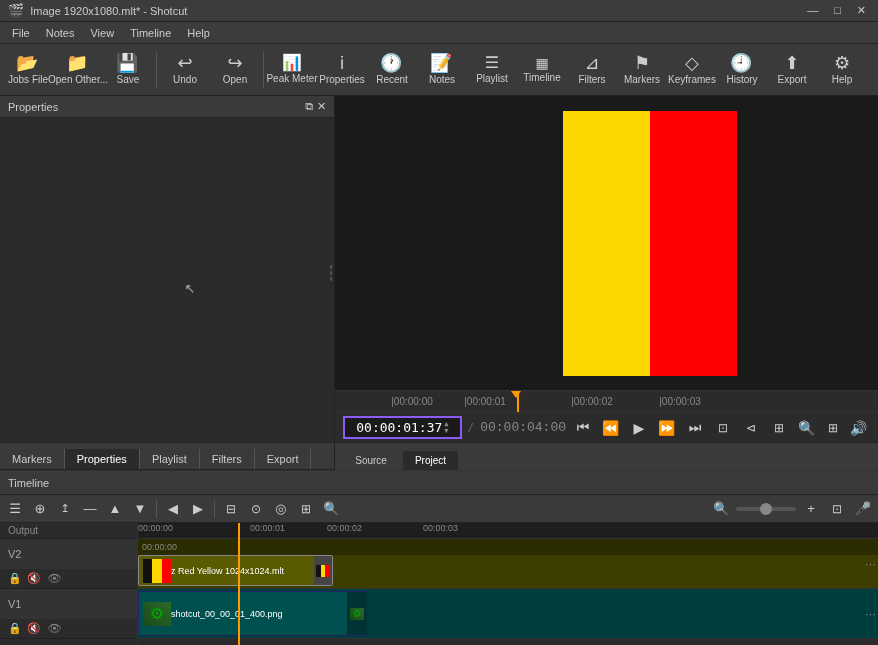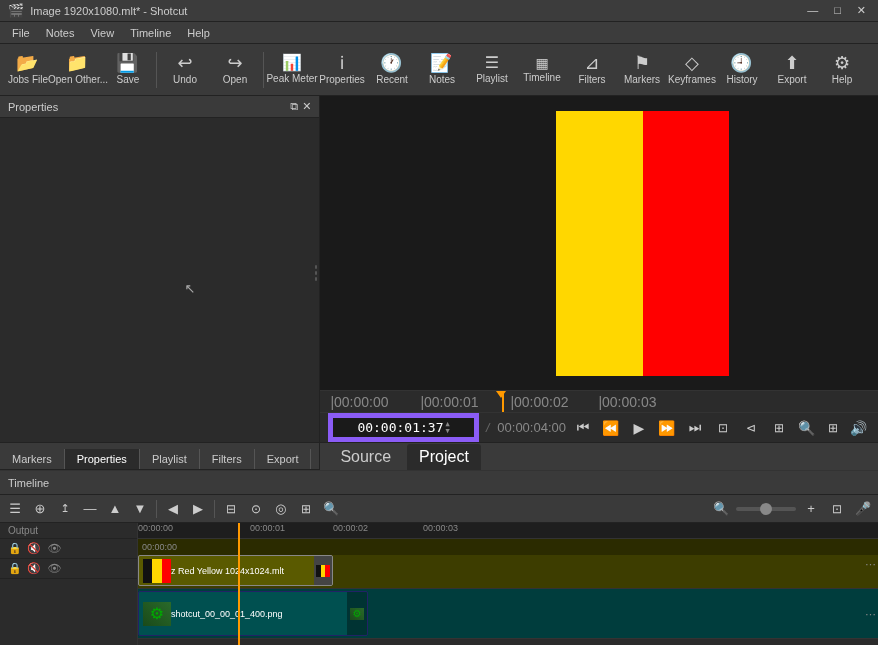--- a/index.html
+++ b/index.html
@@ -179,22 +179,23 @@
       border-top: 1px solid #333;
       position: relative;
       overflow: hidden;
     }
     .tc-mark {
       position: absolute;
       bottom: 0;
       top: 0;
       display: flex;
       align-items: center;
-      font-size: 14px;
+      font-size: 10px;
       color: #888;
+      margin-left: 46px;
     }
     #playhead-marker {
       position: absolute;
       left: 182px;
       top: 0;
       bottom: 0;
       width: 2px;
       background: #f90;
       display: flex;
       flex-direction: column;
@@ -217,38 +218,38 @@
       align-items: center;
       padding: 0 8px;
       gap: 6px;
       border-top: 1px solid #333;
     }
     #timecode-display {
       font-family: monospace;
       font-size: 13px;
       color: #fff;
       background: #1a1a1a;
-      padding: 2px 24px;
-      border: 5px solid #8b5cf6;
+      padding: 2px 11px;
+      border: 2px solid #8b5cf6;
       display: flex;
       align-items: center;
     }
     .tc-arrow {
       display: flex;
       flex-direction: column;
       margin-left: 2px;
     }
     .tc-arrow span {
       font-size: 7px;
       line-height: 1;
       cursor: pointer;
       color: #888;
     }
     #duration-display {
-      font-family: Liberation Sans, sans-serif;
+      font-family: Liberation Mono, monospace;
       font-size: 13px;
       color: #888;
     }
     .transport-btn {
       width: 22px;
       height: 22px;
       display: flex;
       align-items: center;
       justify-content: center;
       cursor: pointer;
@@ -263,21 +264,21 @@
       display: flex;
       align-items: flex-end;
       padding: 0 8px;
       gap: 4px;
       border-top: 1px solid #222;
     }
     .sp-tab {
       padding: 4px 12px;
       cursor: pointer;
       color: #ccc;
-      font-size: 16px;
+      font-size: 10px;
       background: #3a3a3a;
       border-radius: 3px 3px 0 0;
     }
     .sp-tab.active {
       background: #2b2b2b;
       color: #fff;
     }
     
     #timeline-section {
       height: 175px;
@@ -611,21 +612,21 @@
     <div id="video-preview">
       <div id="belgium-flag">
         <div class="flag-black"></div>
         <div class="flag-yellow"></div>
         <div class="flag-red"></div>
       </div>
     </div>
 
     <div id="timecode-bar">
       <span class="tc-mark" style="left:10px;">|00:00:00</span>
-      <span class="tc-mark" style="left:100px;">|00:00:01</span>
+      <span class="tc-mark" style="left:83px;">|00:00:01</span>
       <span class="tc-mark" style="left:190px;">|00:00:02</span>
       <span class="tc-mark" style="left:278px;">|00:00:03</span>
 
       <div id="playhead-marker" style="left:182px;"></div>
     </div>
 
     <div id="transport-bar">
       <div id="timecode-display">
         <span>00:00:01:37</span>
         <div class="tc-arrow">
@@ -691,44 +692,50 @@
   </div>
 
   <div id="timeline-content">
 
     <div id="track-labels">
       <div id="output-label">
         <span>Output</span>
       </div>
 
       <div class="track-label-row">
+        <div class="track-label-top">
+          <span>V2</span>
+        </div>
         <div class="track-label-bottom">
           <span class="track-icon">🔒</span>
           <span class="track-icon">🔇</span>
           <span class="track-icon">👁</span>
         </div>
       </div>
 
       <div class="track-label-row">
+        <div class="track-label-top">
+          <span>V1</span>
+        </div>
         <div class="track-label-bottom">
           <span class="track-icon">🔒</span>
           <span class="track-icon">🔇</span>
           <span class="track-icon">👁</span>
         </div>
       </div>
     </div>
 
     <div id="tracks-area" style="position:relative;">
 
       <div id="playhead-line"></div>
 
       <div id="timeline-ruler">
         <span class="ruler-mark" style="left:0px;">00:00:00</span>
         <span class="ruler-mark" style="left:112px;">00:00:01</span>
-        <span class="ruler-mark" style="left:195px;">00:00:02</span>
+        <span class="ruler-mark" style="left:189px;">00:00:02</span>
         <span class="ruler-mark" style="left:285px;">00:00:03</span>
       </div>
 
       <div id="v2-track">
 
         <div style="position:absolute;top:0;left:0;right:0;height:16px;background:#2b2b00;display:flex;align-items:center;padding:0 4px;font-size:9px;color:#888;">
           <span>00:00:00</span>
         </div>
 
         <div class="clip-block" style="background:#5a5a00;left:0;width:195px;top:16px;bottom:2px;border:1px solid #888;">

